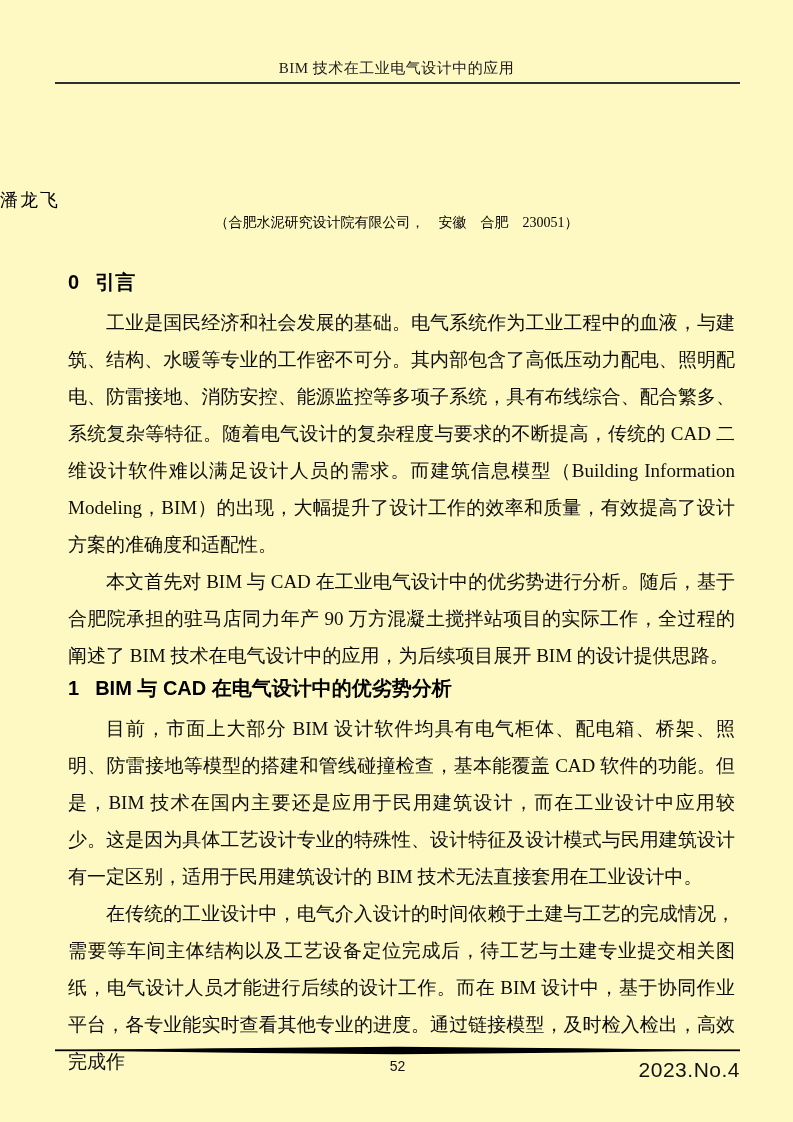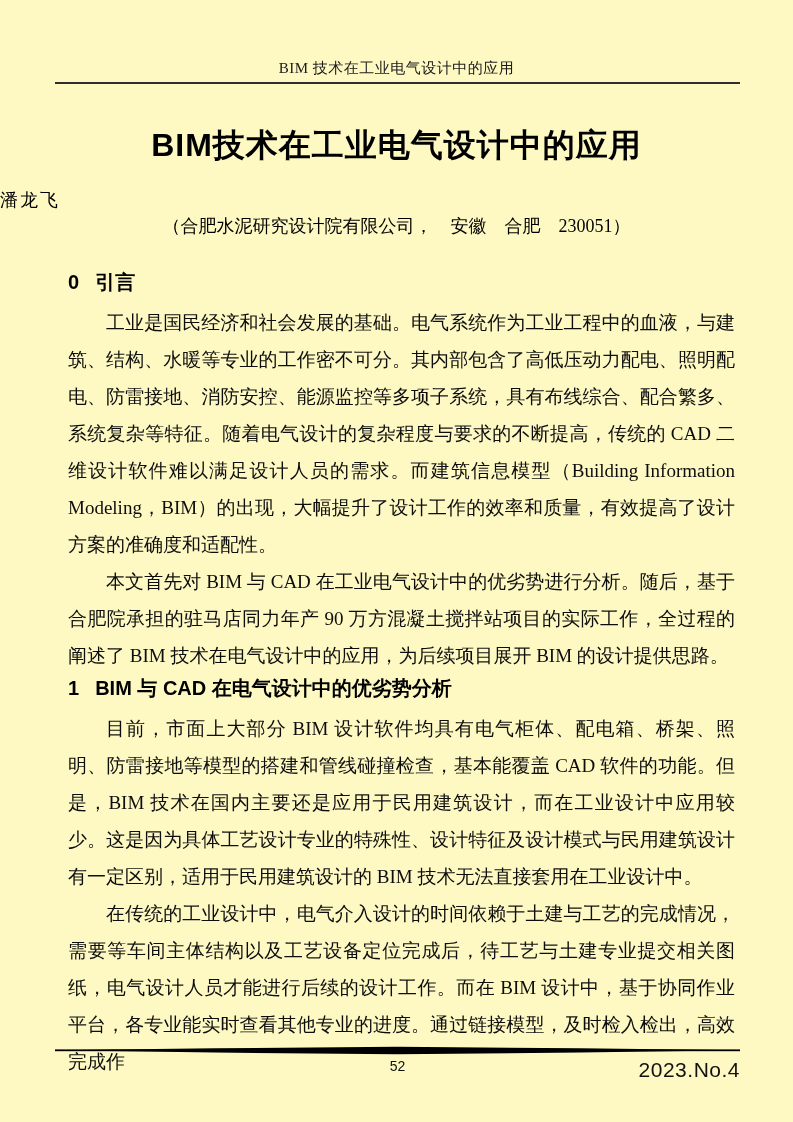--- a/index.html
+++ b/index.html
@@ -56,21 +56,21 @@
     font-size: 18px;
     letter-spacing: 2px;
     color: #000000;
   }
   .affiliation {
     position: absolute;
     top: 214px;
     left: 0;
     width: 100%;
     text-align: center;
-    font-size: 18px;
+    font-size: 14px;
     color: #000000;
   }
   .content {
     position: absolute;
     top: 268px;
     left: 68px;
     width: 667px;
   }
   .sec {
     margin: 0 0 8px 0;
@@ -126,21 +126,20 @@
   }
 </style>
 </head>
 <body>
 
 <div class="page">
 
   <div class="running-title">BIM 技术在工业电气设计中的应用</div>
   <div class="header-rule"></div>
 
-  <h1 class="paper-title">BIM技术在工业电气设计中的应用</h1>
 
   <div class="author">潘龙飞</div>
 
   <div class="affiliation">（合肥水泥研究设计院有限公司，　安徽　合肥　230051）</div>
 
   <div class="content">
 
     <h2 class="sec">
       <span class="sec-num">0</span><span class="sec-title">引言</span>
     </h2>

